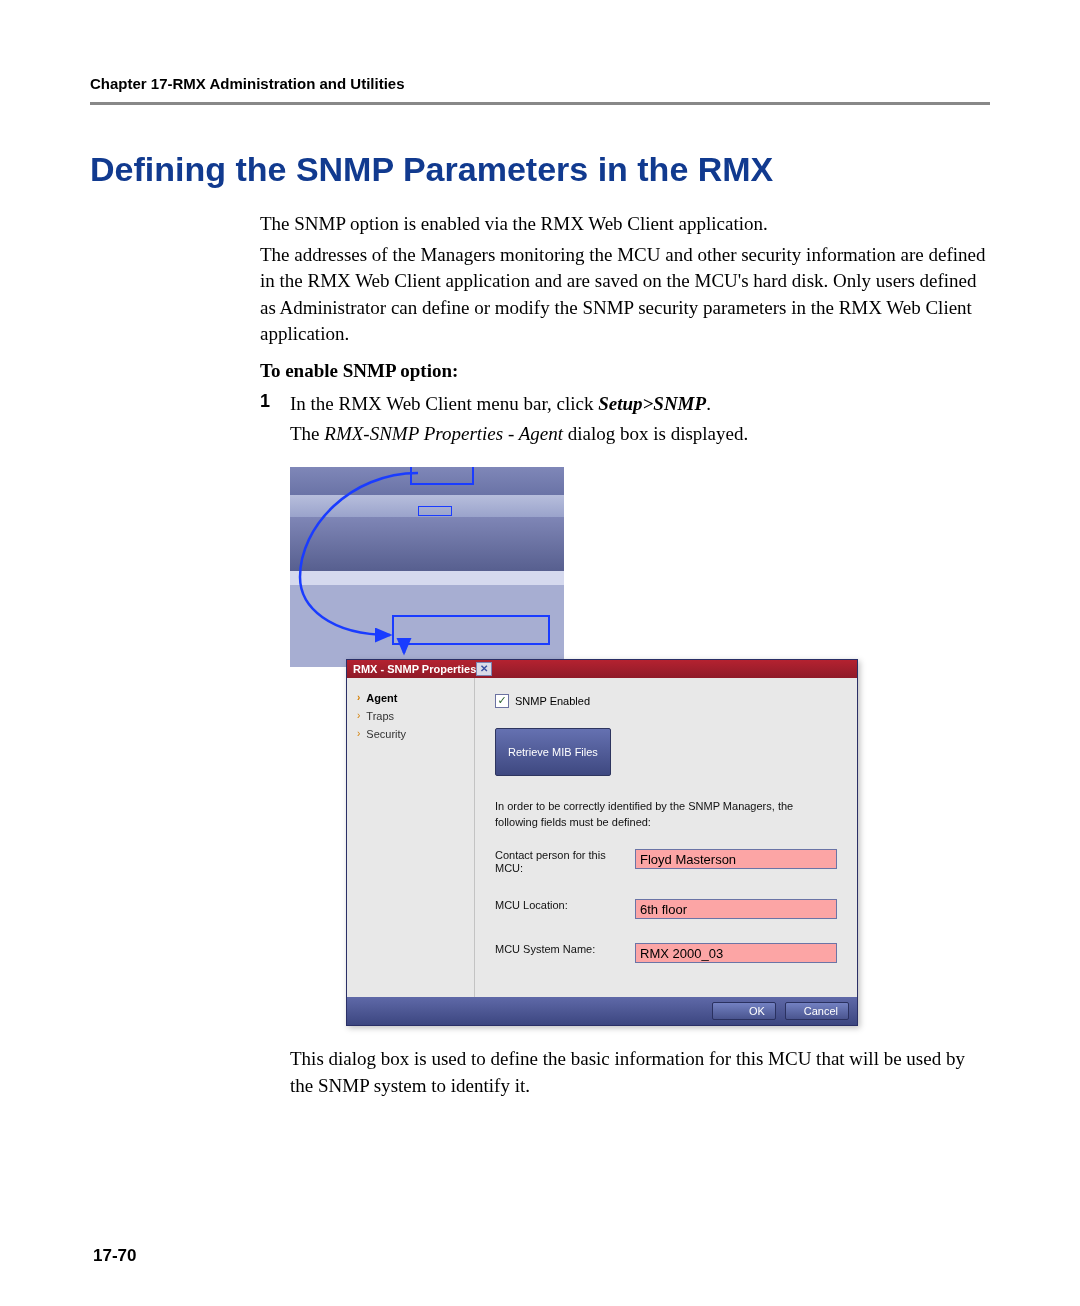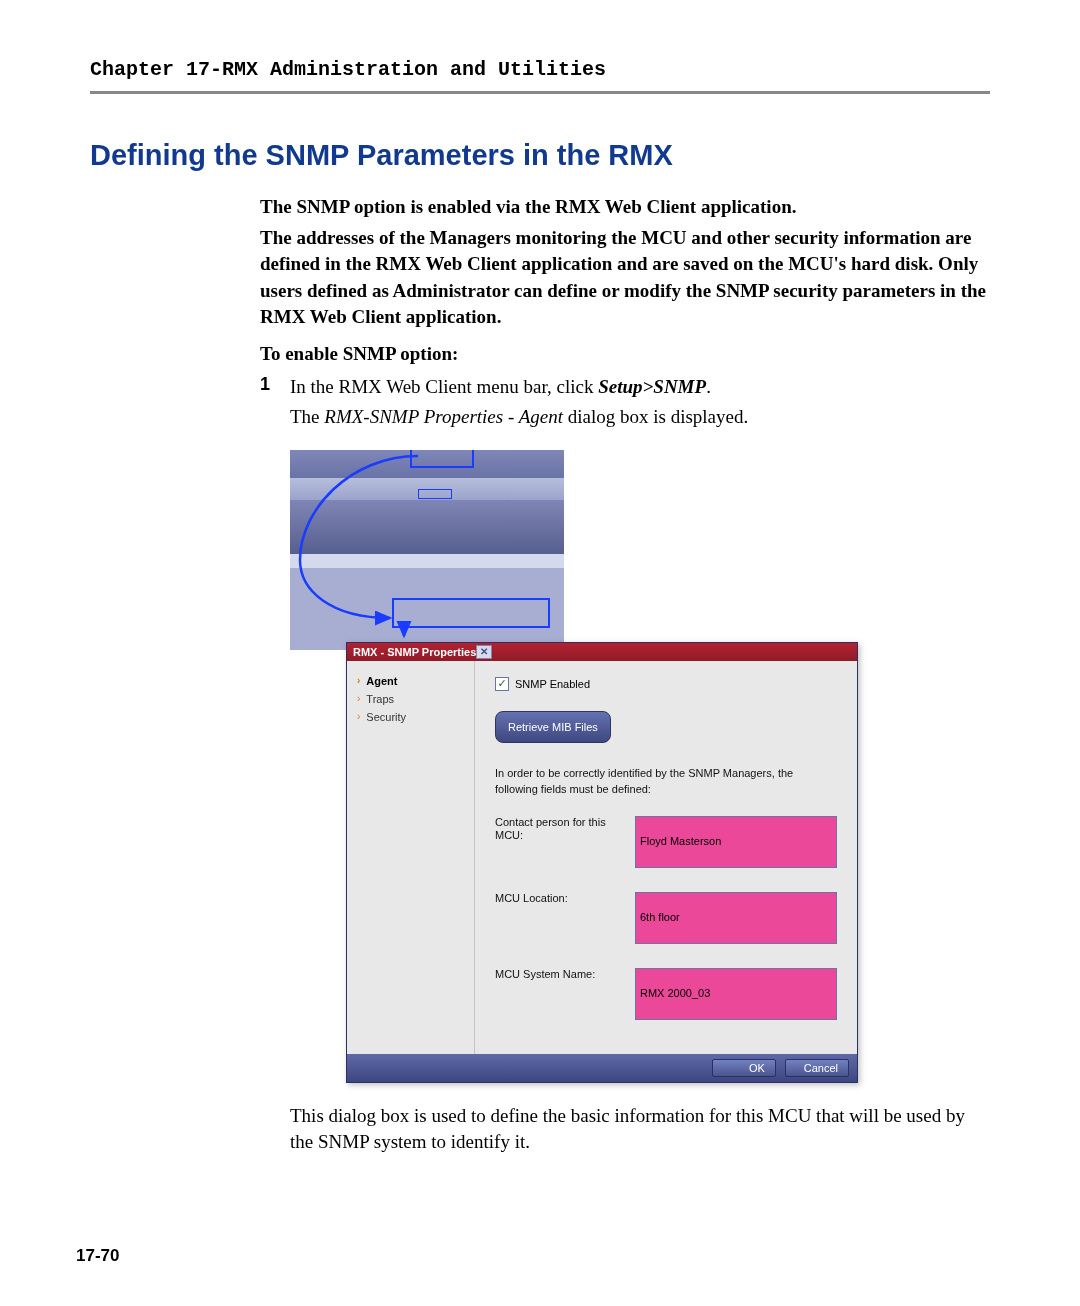--- a/index.html
+++ b/index.html
@@ -11,45 +11,44 @@
   }
   .page {
     width: 1080px;
     min-height: 1306px;
     margin: 0 auto;
     padding: 40px 90px 40px 90px;
     box-sizing: border-box;
     position: relative;
   }
   .running-header {
-    font-family: Liberation Mono, monospace;
+    font-family: Liberation Sans, sans-serif;
     font-weight: 900;
-    font-size: 20px;
+    font-size: 15px;
     color: #000;
-    margin-top: 18px;
+    margin-top: 35px;
     margin-bottom: 10px;
   }
   .header-rule {
     border: 0;
     border-top: 3px solid #888;
     margin: 0 0 45px 0;
   }
   .title {
     font-family: "Arial Black", Arial, sans-serif;
     font-weight: 900;
-    font-size: 29px;
+    font-size: 34px;
     color: #113a8f;
     margin: 0 0 22px 0;
   }
   .body-text {
     font-size: 19px;
     line-height: 1.4;
     margin: 0 0 4px 0;
     margin-left: 170px;
-    font-weight: bold;
   }
   .bold-body {
     font-weight: bold;
     margin-top: 10px;
     margin-bottom: 6px;
   }
   .step-row {
     display: flex;
     margin-left: 170px;
   }
@@ -180,36 +179,36 @@
   }
   .chk-box {
     width:12px; height:12px; border:1px solid #6b72a1; background:#fff;
     color:#265f2a; font-size:11px; line-height:10px; text-align:center;
   }
   .retrieve-btn {
     display:inline-block;
     background: linear-gradient(#6571b1, #3e4880);
     color:#fff;
     font-size:11px;
-    padding:9px 12px;
+    padding:17px 12px;
     border:1px solid #2e355f;
-    border-radius:8px;
+    border-radius:2px;
   }
   .panel-text {
     margin-top:22px; margin-bottom:18px; font-size:11px; color:#111;
     line-height:1.5;
   }
   .field-row {
     display:flex; align-items:flex-start; gap:14px;
     margin-bottom:24px;
   }
   .field-label { width:126px; font-size:11px; color:#111; line-height:1.2; }
   .field-input {
-    flex:1; border:1px solid #6b74a6; background:#ec4899; padding:18px 4px;
-    font-size:11px; color:#000; height:14px;
+    flex:1; border:1px solid #6b74a6; background:#fca5a5; padding:2px 4px;
+    font-size:13px; color:#000; height:14px;
   }
   .dialog-footer {
     background: linear-gradient(#5f69a8, #3c4680);
     padding:5px 8px;
     text-align:right;
   }
   .dlg-btn {
     display:inline-block;
     min-width:42px;
     text-align:right;
@@ -219,21 +218,21 @@
     font-size:11px;
     padding:2px 10px;
     margin-left:6px;
     border-radius:2px;
   }
   .page-number {
     font-family: "Arial Black", Arial, sans-serif;
     font-weight:900;
     font-size:17px;
     position:absolute;
-    left:76px;
+    left:93px;
     bottom:40px;
   }
 </style>
 </head>
 <body>
 
 <div class="page">
 
   <div class="running-header">Chapter 17-RMX Administration and Utilities</div>
   <hr class="header-rule">

